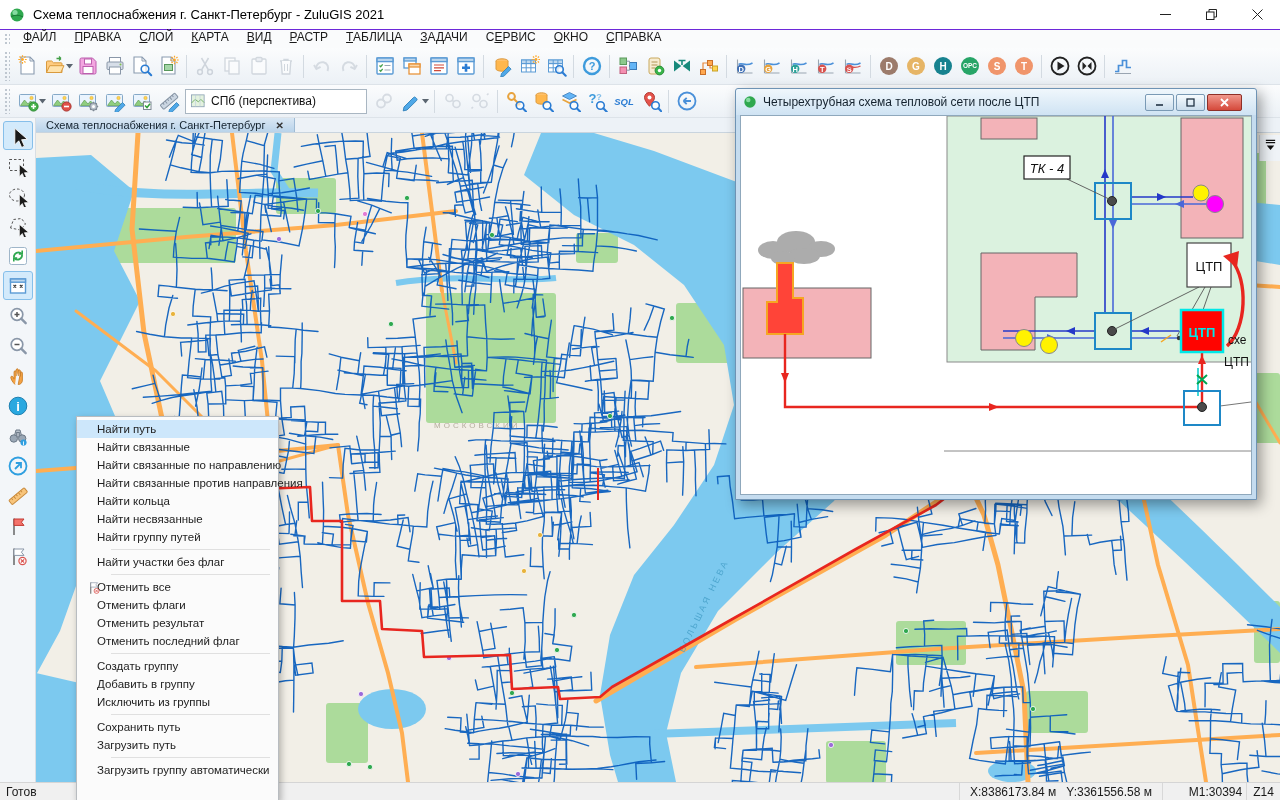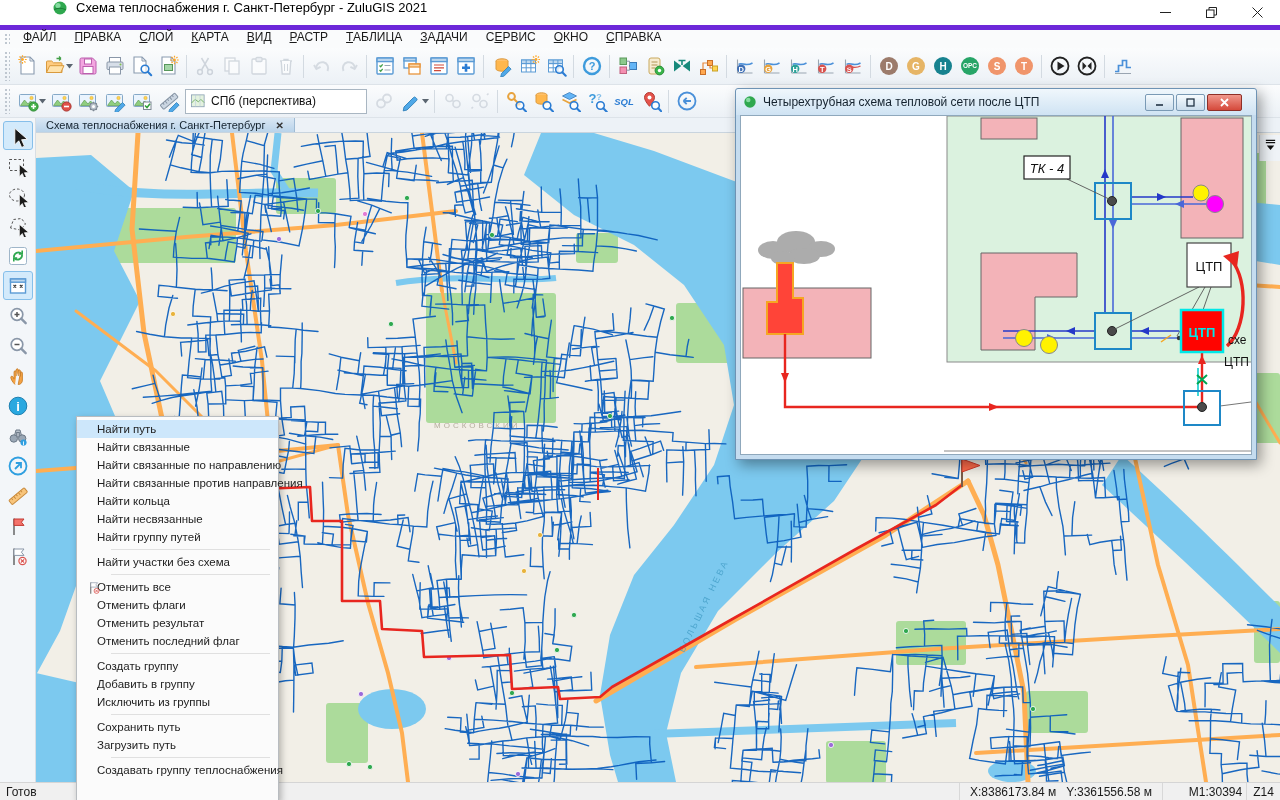--- a/index.html
+++ b/index.html
@@ -2,21 +2,21 @@
 <html><head>
 <meta charset="utf-8">
 <style>
   * { margin:0; padding:0; box-sizing:border-box; }
   html,body { width:1280px; height:800px; overflow:hidden; }
   body { position:relative; font-family:"Liberation Sans", sans-serif; background:#F0F0F0; }
   svg { display:block; }
   svg text { font-family:"Liberation Sans", sans-serif; }
 
   
-  .titlebar { height:30px; background:#fff; display:flex; border-bottom:5px solid #6d28d9;padding-left:43px; }
+  .titlebar { height:30px; background:#fff; display:flex; align-items:center; border-bottom:1px solid #6d28d9; }
   .title-icon { margin:0 8px 0 9px; }
   .title-text { font-size:13px; color:#000; }
   .win-controls { margin-left:auto; display:flex; height:100%; }
   .win-btn { width:46px; height:100%; display:flex; align-items:center; justify-content:center; color:#222; }
 
   .menubar { height:18px; background:#FAFBFC; display:flex; align-items:flex-start; font-size:12px; color:#1a1a1a; }
   .menu-item { padding:0 9px; cursor:default; white-space:nowrap; }
 
   .grip { width:6px; align-self:stretch; margin:3px 4px; background-image:radial-gradient(circle,#BFC7D0 1px,transparent 1.3px); background-size:4px 4px; }
 
@@ -49,21 +49,21 @@
   .ctx-icon { position:absolute; left:9px; top:2px; }
   .ctx-sep { height:1px; background:#E0E0E0; margin:3px 8px 3px 34px; }
 
   
   .child-win { position:absolute; left:735px; top:88px; width:522px; z-index:40; border:1px solid #6E93B4; background:#C5DCEF; box-shadow:4px 5px 14px rgba(0,0,0,.38); border-radius:3px 3px 0 0; }
   .cw-title { height:26px; display:flex; align-items:center; padding:0 14px 0 7px; gap:6px; font-size:12px; color:#14222e; background:linear-gradient(#F0F7FC,#CFE3F3); border-radius:3px 3px 0 0; }
   .cw-title span { white-space:nowrap; overflow:hidden; }
   .cw-buttons { margin-left:auto; display:flex; gap:2px; }
   .cw-btn { width:29px; height:17px; border:1px solid #7A9AB5; border-radius:2px; background:linear-gradient(#F6FBFE,#CBDDEC); display:flex; align-items:center; justify-content:center; }
   .cw-btn.close { width:35px; background:linear-gradient(#F0978C,#D5493B); border-color:#8E2F27; }
-  .cw-body { margin:0 4px 4px; background:#fff; border:1px solid #8FA8BC; width:512px; height:340px; }
+  .cw-body { margin:0 4px 4px; background:#fff; border:1px solid #8FA8BC; width:512px; height:380px; }
 
   
   .statusbar { position:absolute; left:0; right:0; bottom:0; height:18px; background:#F0F0F0; border-top:1px solid #D5D5D5; display:flex; align-items:center; font-size:12px; color:#1a1a1a; z-index:10; }
   .sb-cell { height:100%; display:flex; align-items:center; border-right:1px solid #D8D8D8; }
   .sb-ready { width:229px; padding-left:6px; }
   .sb-fill { flex:1; border-right:1px solid #D8D8D8; height:100%; }
   .sb-coords { padding:0 10px; gap:10px; }
   .sb-scale { width:62px; justify-content:center;margin-left:22px; }
   .sb-zoom { width:33px; justify-content:center; border-right:none; }
 </style>
@@ -815,21 +815,21 @@
       <span>Найти кольца</span>
     </div>
     <div class="ctx-item">
       <span>Найти несвязанные</span>
     </div>
     <div class="ctx-item">
       <span>Найти группу путей</span>
     </div>
     <div class="ctx-sep"></div>
     <div class="ctx-item">
-      <span>Найти участки без схема</span>
+      <span>Найти участки без флаг</span>
     </div>
     <div class="ctx-sep"></div>
     <div class="ctx-item">
       <span class="ctx-icon">
         <svg width="15" height="15" viewBox="0 0 22 22">
           <path d="M7,20 V3.5" stroke="#666" stroke-width="1.5"></path>
           <path d="M7,4 h10 l-2.6,3.2 2.6,3.2 H7 z" fill="#fff" stroke="#8A97A8" stroke-width="1"></path>
           <circle cx="15.5" cy="16" r="3.6" fill="#fff" stroke="#D9534F" stroke-width="1.2"></circle>
           <path d="M13.8,14.3 l3.4,3.4 M17.2,14.3 l-3.4,3.4" stroke="#D9534F" stroke-width="1.2"></path>
         </svg>
@@ -857,21 +857,21 @@
     </div>
     <div class="ctx-sep"></div>
     <div class="ctx-item">
       <span>Сохранить путь</span>
     </div>
     <div class="ctx-item">
       <span>Загрузить путь</span>
     </div>
     <div class="ctx-sep"></div>
     <div class="ctx-item">
-      <span>Создавать группу теплоснабжения</span>
+      <span>Загрузить группу автоматически</span>
     </div>
     <div class="ctx-item"></div>
   </div>
 
 <div class="child-win">
   <div class="cw-title">
     <span>
       <svg width="14" height="14" viewBox="0 0 16 16">
           <circle cx="8" cy="8" r="6.5" fill="#2FA84F"></circle>
           <circle cx="6" cy="5.6" r="2.6" fill="#8FE0A8" opacity=".9"></circle>

